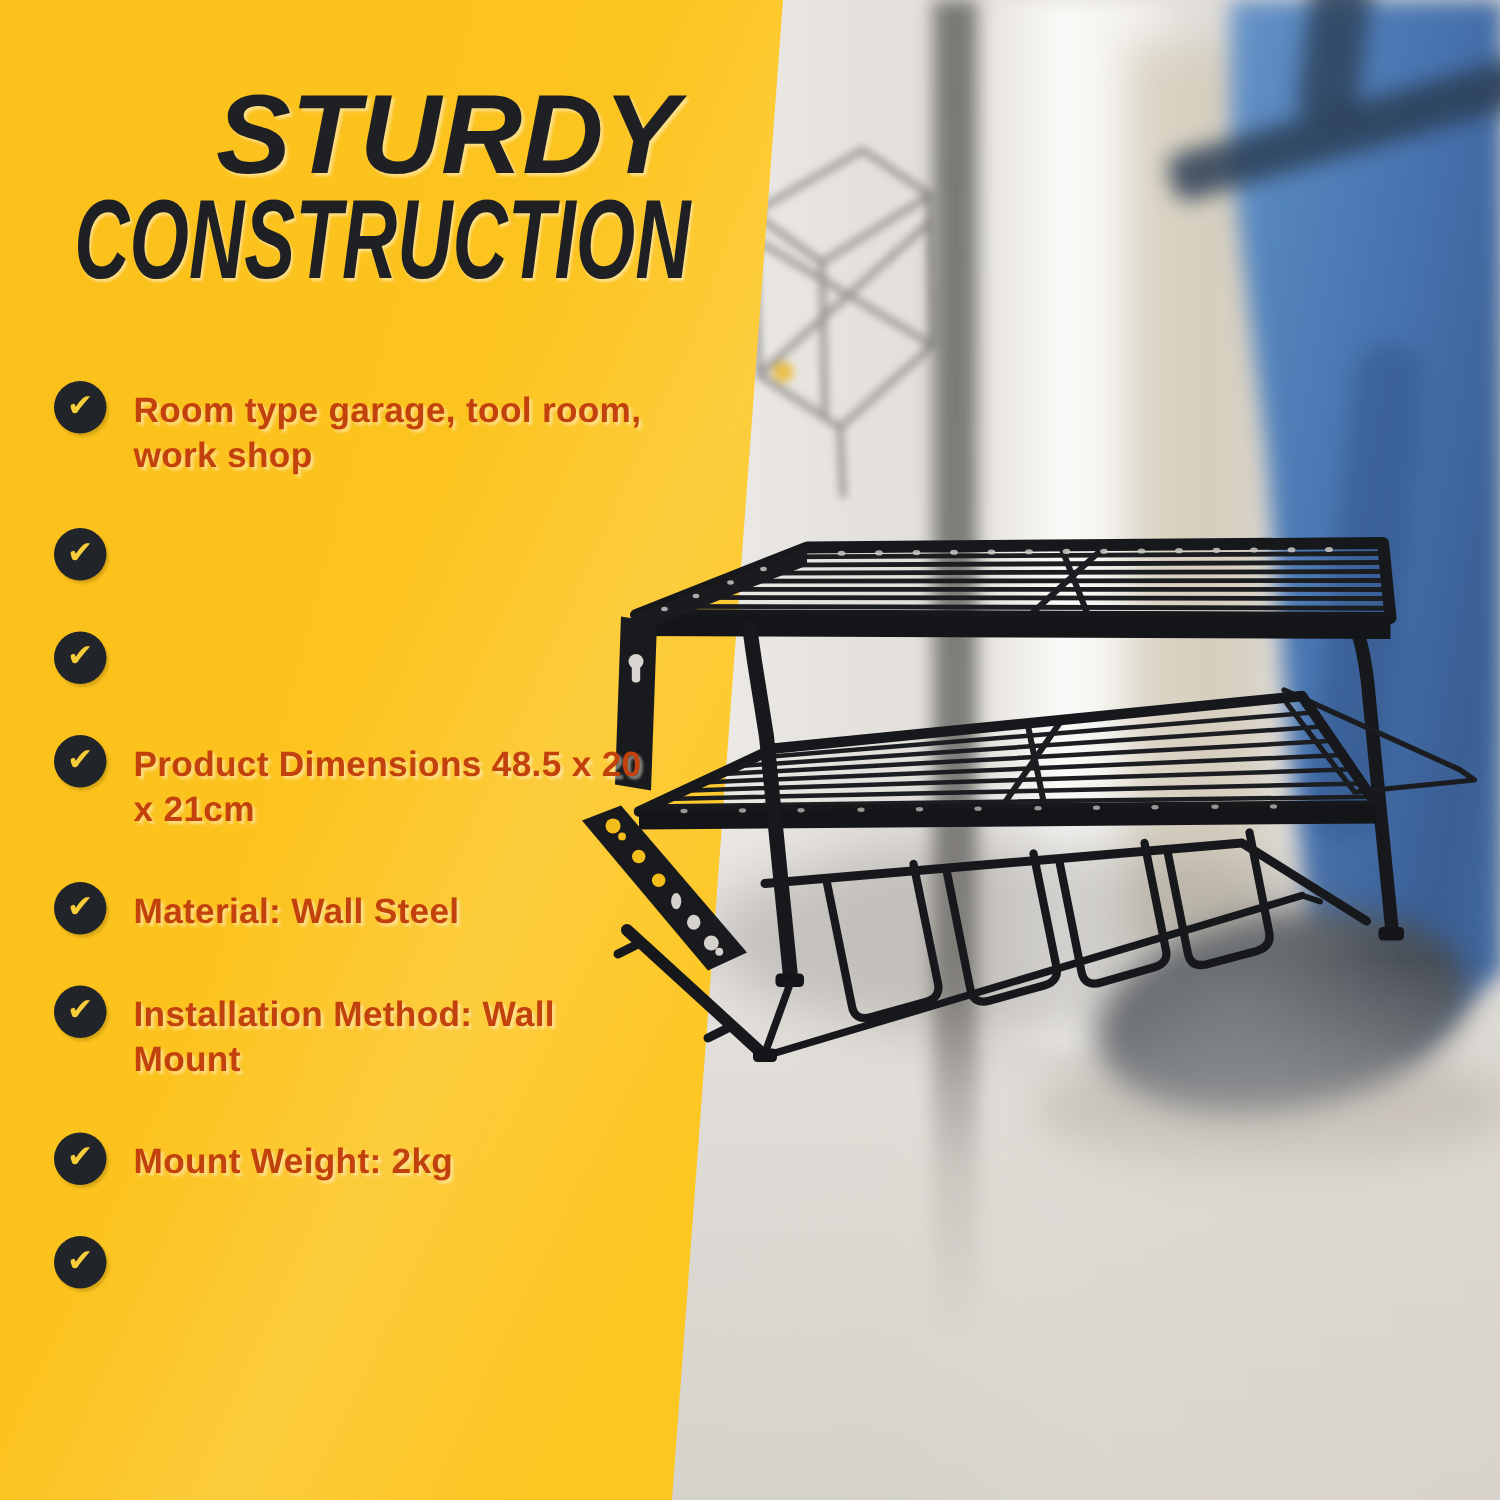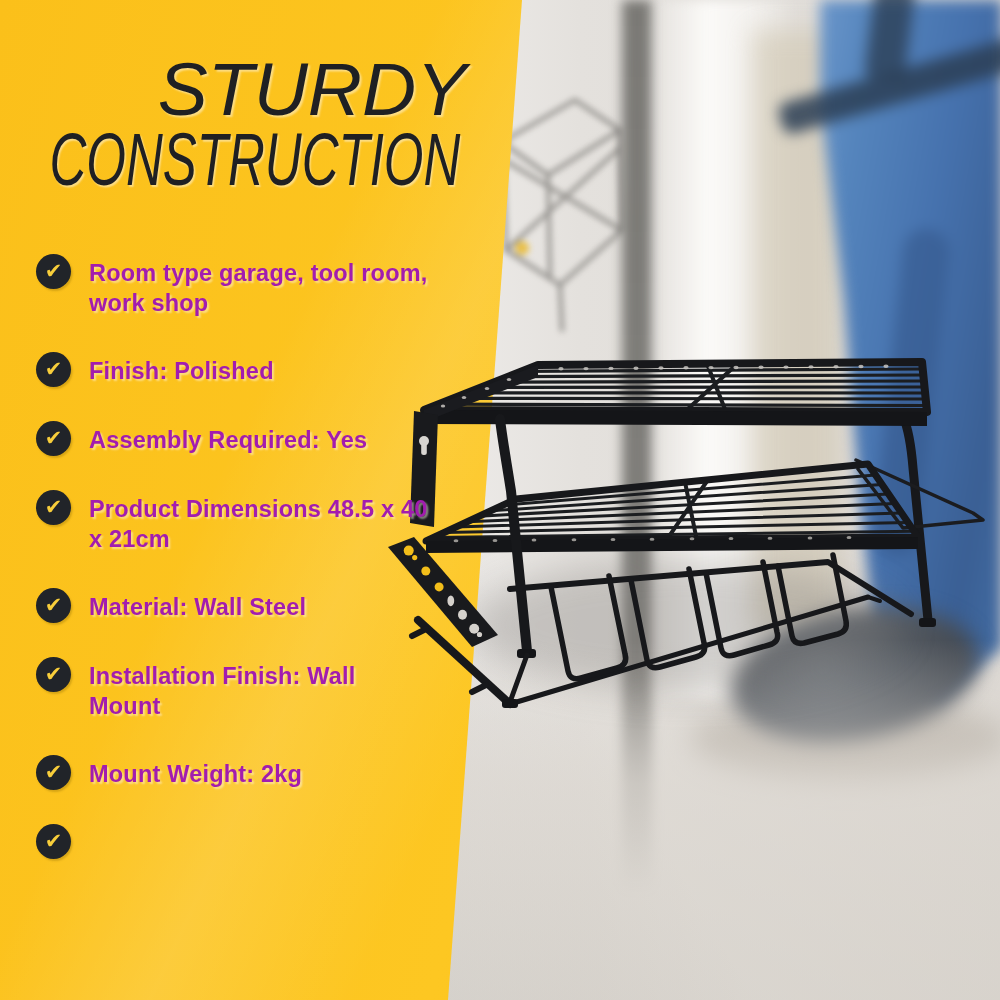--- a/index.html
+++ b/index.html
@@ -46,32 +46,32 @@
   .yellow{position:absolute;inset:0;z-index:2;
     clip-path:polygon(0 0,52.2% 0,44.8% 100%,0 100%);
     background:linear-gradient(105deg,#fbc01a 0%,#fdc722 55%,#f9be17 100%);}
   .yellow::after{content:"";position:absolute;inset:0;
     background:linear-gradient(115deg,rgba(255,255,255,0) 30%,rgba(255,255,255,.13) 42%,rgba(255,255,255,0) 56%);}
   
   .rack-svg{position:absolute;left:388px;top:333px;z-index:3;pointer-events:none;}
   
   .content{position:absolute;inset:0;z-index:4;}
   .title{position:absolute;left:40px;top:34px;width:440px;color:#1f2023;
-    font-style:italic;font-weight:400;
-    text-shadow:2px 2px 2px rgba(255,250,235,.5);text-align:center;}
+    font-style:italic;font-weight:700;
+    text-shadow:2px 2px 2px rgba(255,250,235,.5);}
   .title-line{display:block;font-size:75px;line-height:68px;letter-spacing:0;white-space:nowrap;}
   .title-line.l1{padding-left:104px;}
   .title-line.l2{transform:scaleX(.68);transform-origin:0 50%;padding-left:14px;margin-top:2px;}
   .features{position:absolute;left:36px;top:258px;width:396px;display:flex;flex-direction:column;gap:38px;}
   .feature{display:flex;gap:18px;align-items:flex-start;}
   .check{width:35px;height:35px;border-radius:50%;background:#212429;flex:none;margin-top:-4px;
     display:flex;align-items:center;justify-content:center;
     box-shadow:1.5px 2px 2px rgba(130,95,0,.3);}
   .check-glyph{color:#f8ce3b;font-size:21px;font-weight:700;line-height:1;transform:translateY(-1px);}
-  .feature-label{font-size:23.5px;font-weight:700;color:#a21caf;line-height:30px;
+  .feature-label{font-size:23.5px;font-weight:700;color:#c2410c;line-height:30px;
     white-space:pre-line;letter-spacing:.2px;
     text-shadow:2px 2px 2px rgba(255,250,235,.5);}
 </style>
 </head>
 <body>
 
 <div class="canvas">
 
   <div class="photo">
     <svg class="sketch" width="180" height="270" viewBox="0 0 180 270">
@@ -240,50 +240,48 @@
         <span class="check-glyph">✔</span>
       </span>
       <span class="feature-label">Room type garage, tool room,
 work shop</span>
     </div>
 
     <div class="feature">
       <span class="check">
         <span class="check-glyph">✔</span>
       </span>
-      <span class="feature-label">Finish: Polished</span>
-    </div>
-
-    <div class="feature">
-      <span class="check">
-        <span class="check-glyph">✔</span>
-      </span>
-      <span class="feature-label">Assembly Required: Yes</span>
-    </div>
-
-    <div class="feature">
-      <span class="check">
-        <span class="check-glyph">✔</span>
-      </span>
-      <span class="feature-label">Product Dimensions 48.5 x 40
+    </div>
+
+    <div class="feature">
+      <span class="check">
+        <span class="check-glyph">✔</span>
+      </span>
+    </div>
+
+    <div class="feature">
+      <span class="check">
+        <span class="check-glyph">✔</span>
+      </span>
+      <span class="feature-label">Product Dimensions 48.5 x 20
 x 21cm</span>
     </div>
 
     <div class="feature">
       <span class="check">
         <span class="check-glyph">✔</span>
       </span>
       <span class="feature-label">Material: Wall Steel</span>
     </div>
 
     <div class="feature">
       <span class="check">
         <span class="check-glyph">✔</span>
       </span>
-      <span class="feature-label">Installation Finish: Wall Mount</span>
+      <span class="feature-label">Installation Method: Wall Mount</span>
     </div>
 
     <div class="feature">
       <span class="check">
         <span class="check-glyph">✔</span>
       </span>
       <span class="feature-label">Mount Weight: 2kg</span>
     </div>
 
     <div class="feature">

